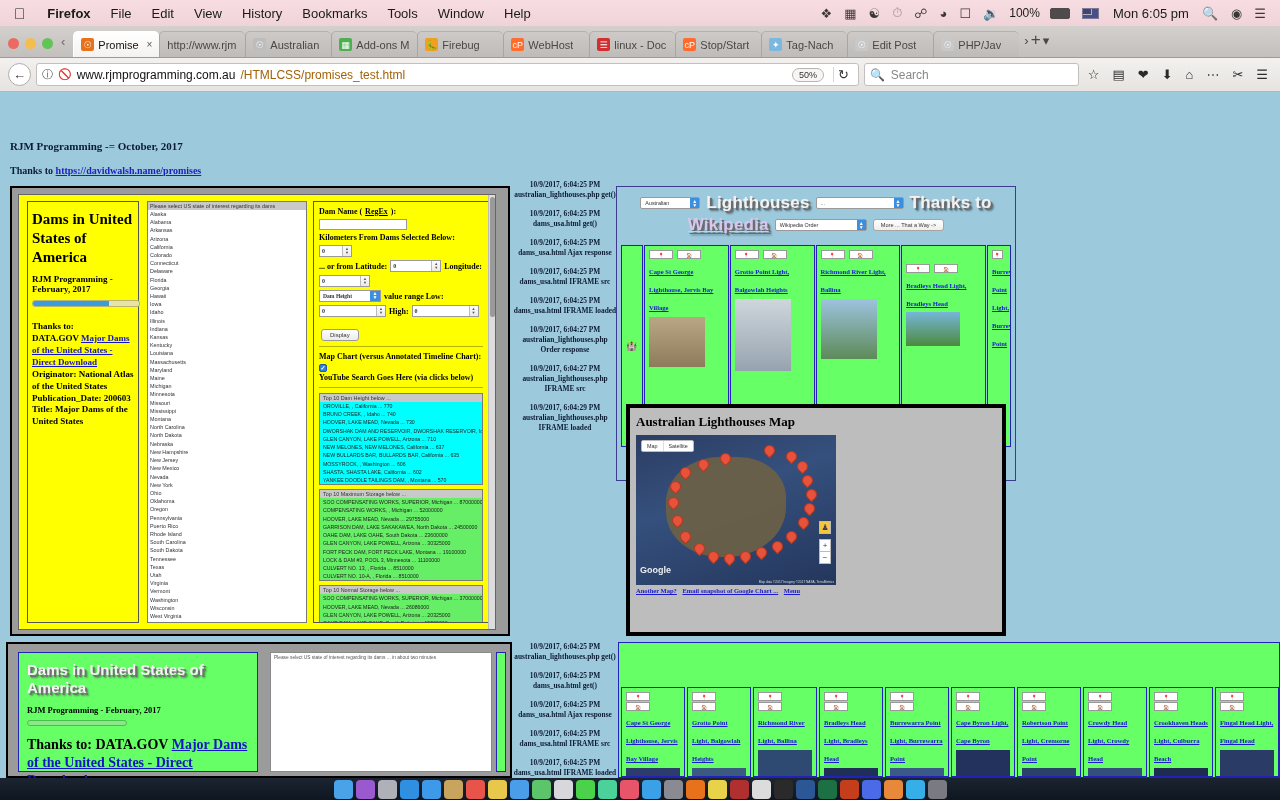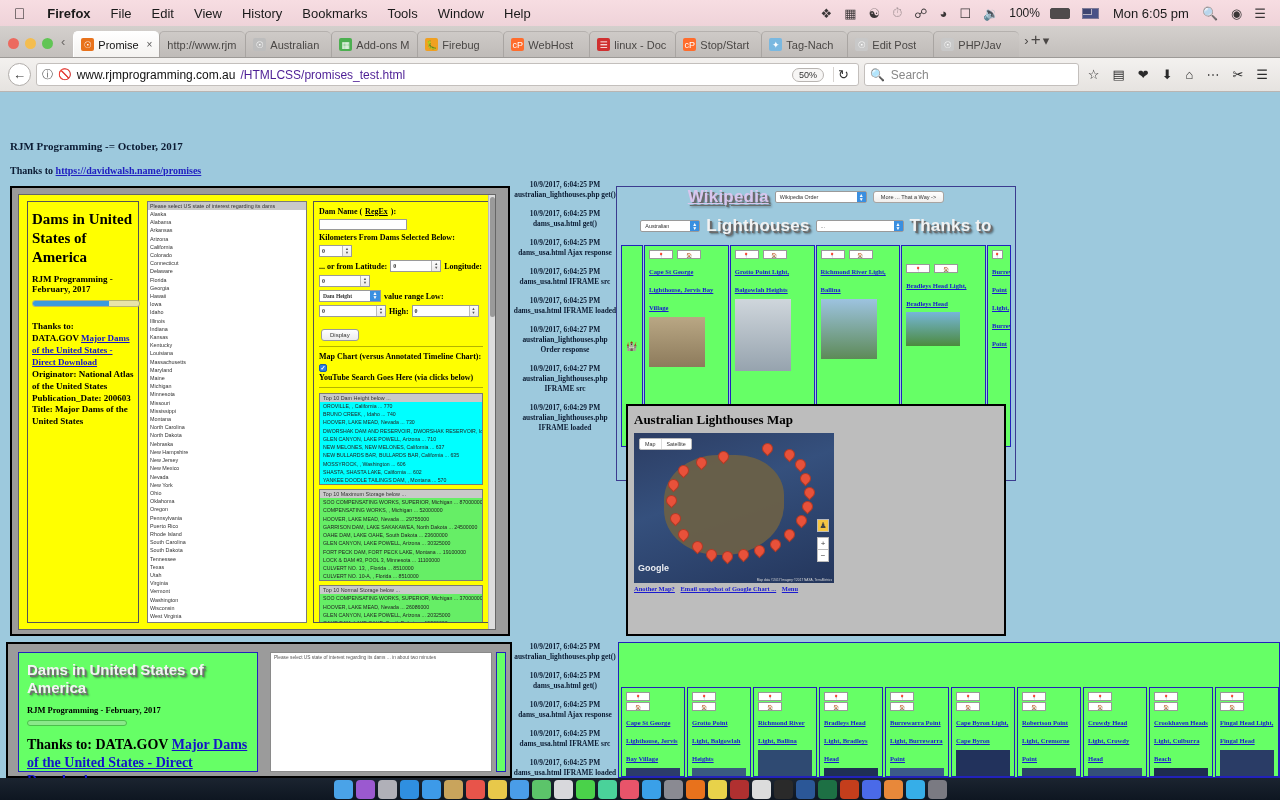--- a/index.html
+++ b/index.html
@@ -73,21 +73,21 @@
     position:relative; z-index:30;
   }
   .navback{width:23px;height:23px;border-radius:50%;background:#fff;border:1px solid #b0aca9;
     display:flex;align-items:center;justify-content:center;font-size:13px;color:#333;}
   .urlbox{
     flex:1;height:23px;background:#fff;border:1px solid #c3bfbc;border-radius:3px;
     display:flex;align-items:center;padding:0 5px;gap:5px;font-size:12px;color:#111;
   }
   .urlbox .info{color:#555;font-size:11px;}
   .urlbox .crossed{color:#c33;font-size:11px;}
-  .urlpath{color:#4c1d95;}
+  .urlpath{color:#a16207;}
   .zoombadge{border:1px solid #b8b4b1;border-radius:9px;background:#f7f6f5;font-size:9px;
     padding:1px 6px;color:#333;margin-left:auto;}
   .reloadic{font-size:13px;color:#333;padding:0 4px;border-left:1px solid #d8d4d1;margin-left:4px;}
   .searchbox{
     width:215px;height:23px;background:#fff;border:1px solid #c3bfbc;border-radius:3px;
     display:flex;align-items:center;padding:0 6px;gap:5px;font-size:12px;color:#888;
   }
   .navic{font-size:13px;color:#2a2a2a;padding:0 4px;}
 
   
@@ -164,21 +164,21 @@
     font-size:5.6px;padding:2px 7px;color:#333;}
   .lhcard{background:#6f6;border:1px solid #2222bb;position:relative;overflow:hidden;padding:4px;}
   .lh-icons{display:flex;gap:4px;margin-bottom:1px;}
   .lh-ic{background:#fff;border:1px solid #999;width:24px;height:9px;font-size:5px;
     display:flex;align-items:center;justify-content:center;color:#444;}
   .lh-name{font-family:"Liberation Serif",serif;font-weight:bold;font-size:6.6px;line-height:1.28;
     color:#1a1ad0;text-decoration:underline;}
   .lh-img{margin-top:2px;border:0;}
 
   
-  .mappanel{background:#bdbdbd;border:2px solid #000000;}
+  .mappanel{background:#bdbdbd;border:4px solid #000000;}
   .map-title{font-family:"Liberation Serif",serif;font-weight:bold;font-size:13px;color:#000;}
   .gmap{position:relative;background:linear-gradient(160deg,#2c3d63 0%,#35507d 40%,#24365c 100%);overflow:hidden;}
   .gmap .ctrl{position:absolute;top:5px;left:5px;display:flex;background:#fff;border:1px solid #bbb;border-radius:2px;}
   .gmap .ctrl span{font-size:5.4px;padding:2px 5px;color:#333;}
   .gmap .ctrl span+span{border-left:1px solid #ddd;}
   .pin{position:absolute;width:9px;height:12px;}
   .pin:before{content:"";position:absolute;left:0;top:0;width:9px;height:9px;border-radius:50% 50% 50% 0;
     transform:rotate(-45deg);background:#e8513a;border:1px solid #b03a26;}
   .ausmass{position:absolute;background:#6a6048;border-radius:45% 40% 50% 45%;opacity:.95;}
   .gwm{position:absolute;left:4px;bottom:10px;font-size:9px;color:#fff;font-weight:bold;opacity:.9;
@@ -556,40 +556,40 @@
         <div>australian_lighthouses.php IFRAME src</div>
       </div>
       <div class="logitem">
         <div>10/9/2017, 6:04:29 PM</div>
         <div>australian_lighthouses.php IFRAME loaded</div>
       </div>
     </div>
 
   <div style="position:absolute;left:616px;top:92px;width:400px;height:295px;background:#9dc9dd;border:1px solid #3b3b8f;">
 
-    <div class="lh-head" style="padding:0 4px 3px 4px;">
-      <a href="#" class="shadowtitle" style="font-size:17px;color:#d9c6ee;text-decoration:underline">Wikipedia</a>
-      <span class="lh-sel" style="width:92px">
-        <span class="sv">Wikipedia Order</span>
-        <span class="arr">▲<br>▼</span>
-      </span>
-      <span class="lh-btn">More ... That a Way -&gt;</span>
-    </div>
-
     <div class="lh-head" style="padding:6px 4px 2px 4px;">
       <span class="lh-sel" style="width:60px">
         <span class="sv">Australian</span>
         <span class="arr">▲<br>▼</span>
       </span>
       <span class="shadowtitle" style="font-size:17px">Lighthouses</span>
       <span class="lh-sel" style="width:88px">
         <span class="sv">...</span>
         <span class="arr">▲<br>▼</span>
       </span>
       <span class="shadowtitle" style="font-size:17px">Thanks to</span>
+    </div>
+
+    <div class="lh-head" style="padding:0 4px 3px 4px;">
+      <a href="#" class="shadowtitle" style="font-size:17px;color:#d9c6ee;text-decoration:underline">Wikipedia</a>
+      <span class="lh-sel" style="width:92px">
+        <span class="sv">Wikipedia Order</span>
+        <span class="arr">▲<br>▼</span>
+      </span>
+      <span class="lh-btn">More ... That a Way -&gt;</span>
     </div>
 
     <div style="position:absolute;left:4px;top:58px;right:4px;height:202px;display:flex;gap:1px;overflow:hidden;">
       <div class="lhcard" style="width:22px;flex:0 0 22px;padding:0;display:flex;align-items:center;justify-content:center">
         <span style="font-size:9px">🏰</span>
       </div>
       <div class="lhcard" style="flex:1">
         <div class="lh-icons">
           <span class="lh-ic">📍</span>
           <span class="lh-ic">🏠</span>

